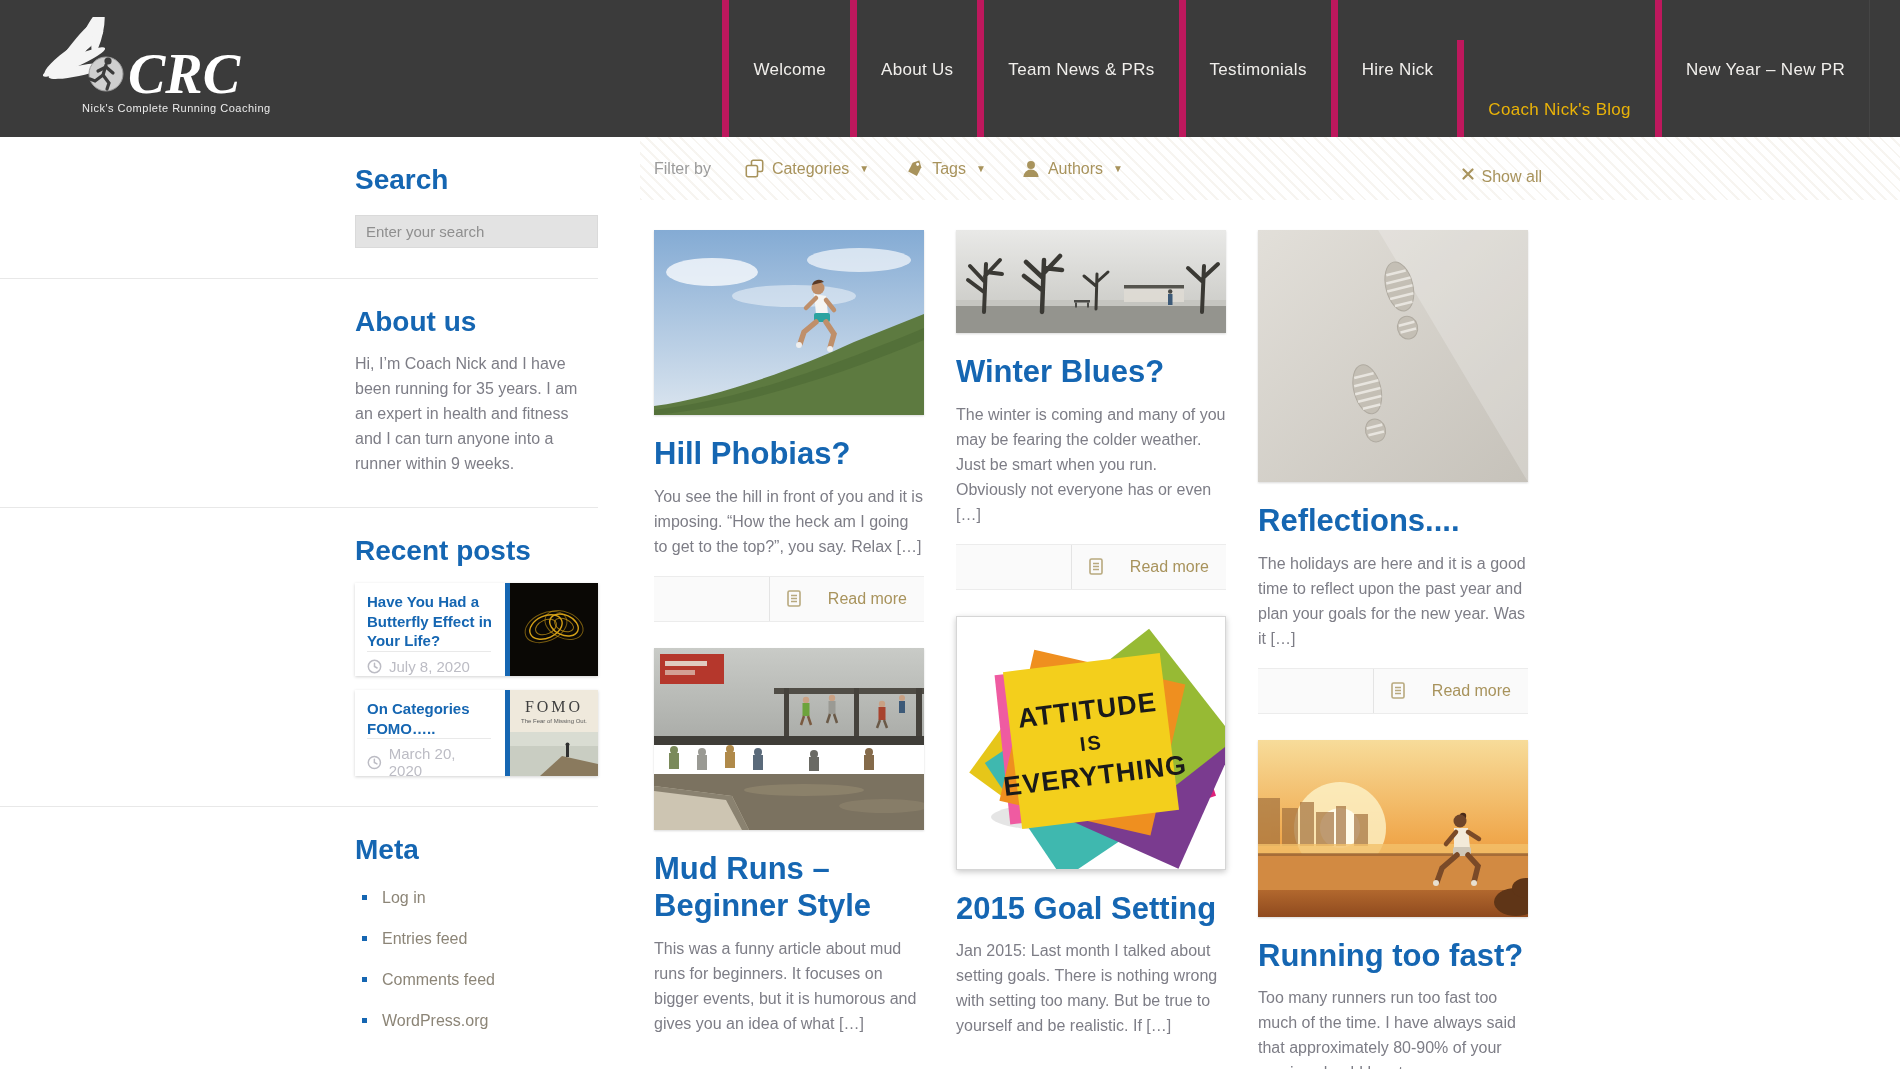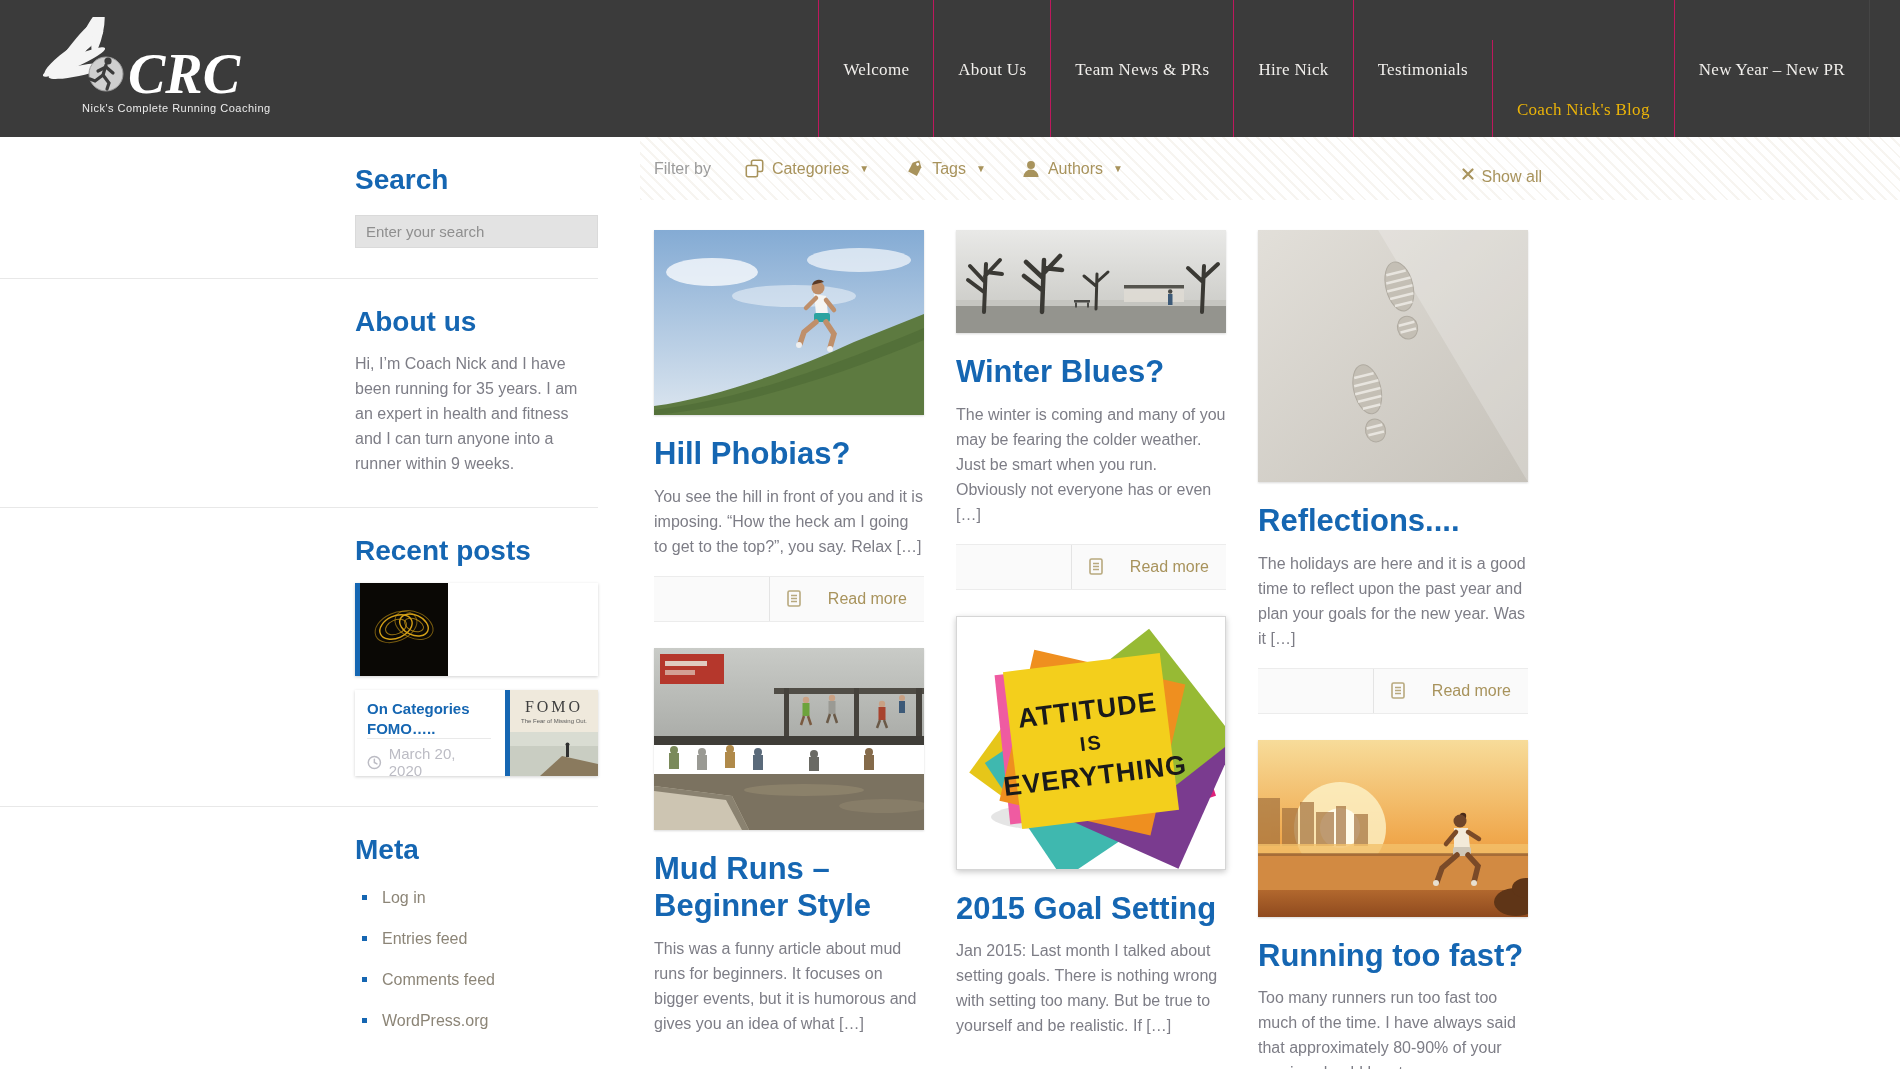--- a/index.html
+++ b/index.html
@@ -6,22 +6,22 @@
   html,body { width:1900px; height:1069px; overflow:hidden; background:#ffffff;
               font-family:"Liberation Sans", sans-serif; }
   body { position:relative; }
 
   
   .header { position:absolute; left:0; top:0; width:1900px; height:137px;
             background:#3b3b3b; display:flex; align-items:center; }
   .logo-wrap { margin-left:38px; cursor:pointer; }
   .nav { margin-left:auto; margin-right:30px; display:flex; height:137px; list-style:none; }
   .nav li { display:flex; align-items:center; padding:0 24px; height:140px;
-            border-left:1px solid #be185d; color:#f1efec; font-size:17px;
-            letter-spacing:.3px; cursor:pointer; white-space:nowrap;font-family:Liberation Serif, serif; }
+            border-left:7px solid #be185d; color:#f1efec; font-size:17px;
+            letter-spacing:.3px; cursor:pointer; white-space:nowrap; }
   .nav li:last-child { border-right:1px solid #454545; }
   .nav li.active { color:#eab308;margin-top:40px; }
 
   
   .sidebar { position:absolute; left:0; top:137px; width:640px; height:932px; background:#fff; }
   .sb-sec { margin-right:42px; border-bottom:1px solid #e8e8e8; padding:27px 0 30px 355px; }
   .sb-sec.last { border-bottom:none; }
   .sb-title { font-size:28px; font-weight:700; color:#1566b2; }
   .search-input { margin-top:19px; width:243px; height:33px; border:1px solid #dadada;
                   background:#e3e3e3; padding:0 10px; font-size:15px; color:#555;
@@ -97,22 +97,22 @@
         <path d="M65,58 L57,64 L52,62 M65,58 L71,66 L69,72"></path>
       </g>
       <text x="90" y="76" class="serif-text" font-style="italic" font-weight="bold" font-size="56" fill="#ffffff">CRC</text>
       <text x="44" y="95" font-size="11" letter-spacing="0.5" fill="#ececec">Nick's Complete Running Coaching</text>
     </svg>
   </div>
   <ul class="nav">
     <li>Welcome</li>
     <li>About Us</li>
     <li>Team News &amp; PRs</li>
+    <li>Testimonials</li>
     <li>Hire Nick</li>
-    <li>Testimonials</li>
     <li class="active">Coach Nick's Blog</li>
     <li>New Year – New PR</li>
   </ul>
 </div>
 
 <div class="sidebar">
 
   <div class="sb-sec">
     <div class="sb-title">Search</div>
     <input class="search-input" type="text" placeholder="Enter your search" style="">
@@ -120,20 +120,30 @@
 
   <div class="sb-sec">
     <div class="sb-title">About us</div>
     <div class="sb-text">Hi, I’m Coach Nick and I have been running for 35 years. I am an expert in health and fitness and I can turn anyone into a runner within 9 weeks.</div>
   </div>
 
   <div class="sb-sec">
     <div class="sb-title">Recent posts</div>
 
     <div class="rp-item" style="height:93px;">
+      <div class="rp-text">
+        <div class="rp-title">Have You Had a Butterfly Effect in Your Life?</div>
+        <div class="rp-date">
+          <svg width="15" height="15" viewBox="0 0 16 16">
+            <circle cx="8" cy="8" r="6.6" fill="none" stroke="#bcbcc4" stroke-width="1.6"></circle>
+            <path d="M8,4.4 L8,8 L10.8,9.6" fill="none" stroke="#bcbcc4" stroke-width="1.6" stroke-linecap="round"></path>
+          </svg>
+          <span>July 8, 2020</span>
+        </div>
+      </div>
       <div class="rp-thumb">
         <svg viewBox="0 0 88 93" preserveAspectRatio="none">
           <rect width="88" height="93" fill="#0a0805"></rect>
           <g fill="none" stroke="#d4a017">
             <ellipse cx="36" cy="44" rx="17" ry="11" transform="rotate(-24 36 44)" stroke-width="1.4"></ellipse>
             <ellipse cx="54" cy="42" rx="15" ry="10" transform="rotate(24 54 42)" stroke-width="1.4"></ellipse>
             <ellipse cx="36" cy="44" rx="22" ry="14" transform="rotate(-24 36 44)" stroke-width="1" opacity=".55"></ellipse>
             <ellipse cx="54" cy="42" rx="20" ry="13" transform="rotate(24 54 42)" stroke-width="1" opacity=".55"></ellipse>
             <ellipse cx="36" cy="44" rx="11" ry="7" transform="rotate(-24 36 44)" stroke-width="1" opacity=".7"></ellipse>
             <ellipse cx="54" cy="42" rx="10" ry="6" transform="rotate(24 54 42)" stroke-width="1" opacity=".7"></ellipse>

